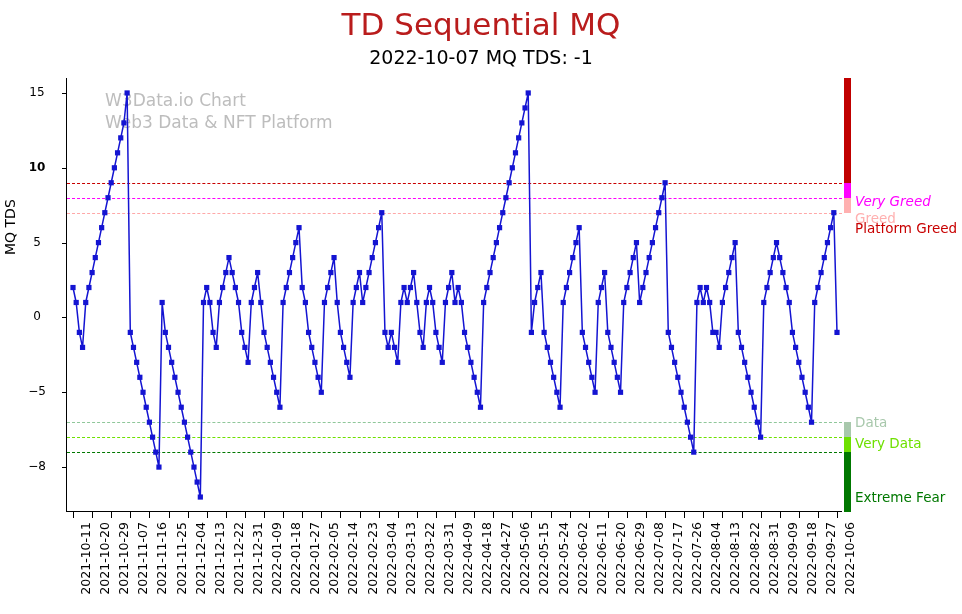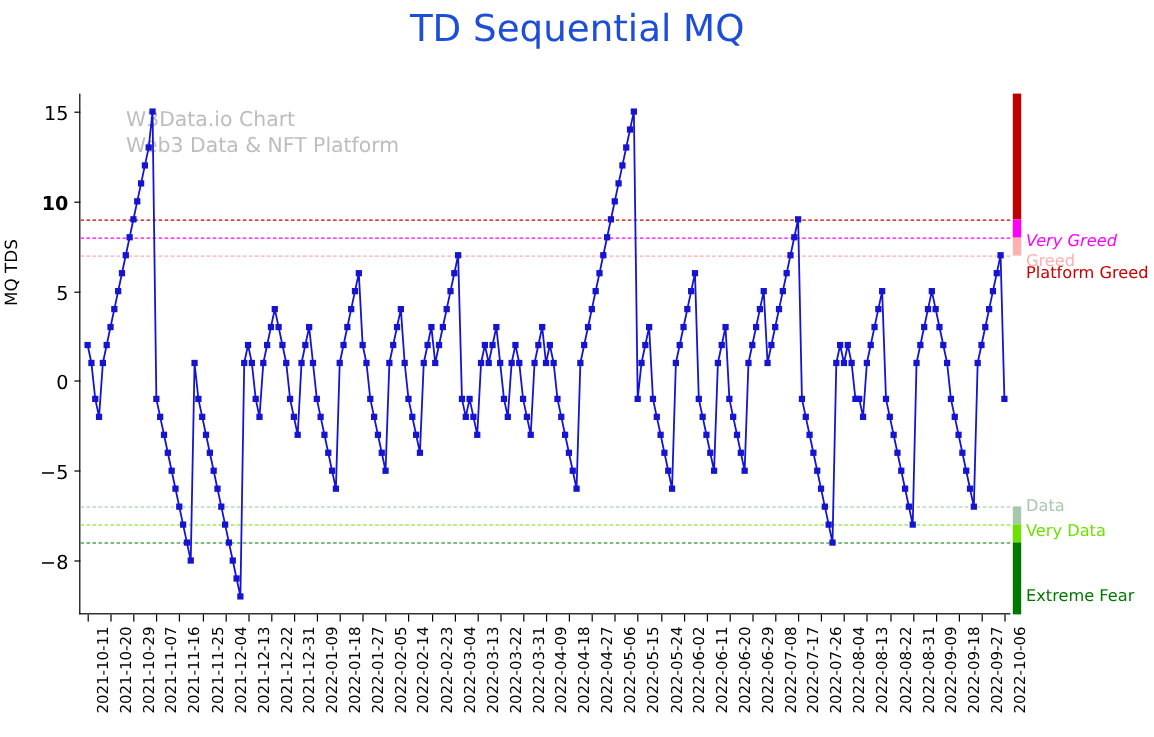--- a/index.html
+++ b/index.html
@@ -1,49 +1,50 @@
 <!DOCTYPE html>
 <html><head>
 <meta charset="utf-8">
 <style>
   html,body{margin:0;padding:0;background:#ffffff;}
   body{width:962px;height:614px;font-family:"DejaVu Sans","Liberation Sans",sans-serif;overflow:hidden;}
   #root{position:relative;width:962px;height:614px;}
 
-  .title{position:absolute;left:0;top:6px;width:962px;text-align:center;font-size:31px;color:#1d4ed8;letter-spacing:0px;}
+  .title{position:absolute;left:0;top:6px;width:962px;text-align:center;font-size:31px;color:#b91c1c;letter-spacing:0px;}
   .subtitle{position:absolute;left:0;top:46px;width:962px;text-align:center;font-size:19px;color:#000;}
 
   
   #plot{position:absolute;left:66px;top:78px;width:776px;height:434px;border-left:1.4px solid #000;border-bottom:1.4px solid #000;box-sizing:border-box;}
   #plotinner{position:absolute;inset:0;overflow:hidden;}
 
   .wm{position:absolute;color:#bdbdbd;font-size:17px;white-space:nowrap;}
   .wm1{left:38px;top:12px;}
   .wm2{left:38px;top:34px;}
-  .ylabel{position:absolute;text-align:right;width:40px;font-size:16px;color:#000;transform:translateY(-8px);}
+  .ylabel{position:absolute;text-align:center;width:40px;font-size:12px;color:#000;transform:translateY(-8px);}
   .ytickmark{position:absolute;left:-5.5px;width:5.5px;height:0;border-top:1.4px solid #000;}
   .yaxis-title{position:absolute;left:2px;top:255px;font-size:14px;color:#000;transform:rotate(-90deg);transform-origin:left top;white-space:nowrap;}
 
   
   .xtickmark{position:absolute;top:0;height:5.5px;width:0;border-left:1.4px solid #000;}
   .xlabel{position:absolute;top:8px;font-size:12.5px;color:#000;white-space:nowrap;transform-origin:left top;transform:rotate(-90deg) translate(-100%,0);}
 
   
   .thline{position:absolute;left:0;width:100%;height:0;border-top:1.7px dashed;}
   .band{position:absolute;width:7px;}
   .bandlabel{position:absolute;font-size:13.5px;white-space:nowrap;}
 
   svg.series{position:absolute;left:0;top:0;overflow:visible;}
 </style>
 </head>
 <body>
 
 <div id="root">
 
   <div class="title">TD Sequential MQ</div>
+  <div class="subtitle">2022-10-07 MQ TDS: -1</div>
 
   <div class="yaxis-title">MQ TDS</div>
 
   <div id="plot">
     <div id="plotinner">
       <div class="wm wm1">W3Data.io Chart</div>
       <div class="wm wm2">Web3 Data &amp; NFT Platform</div>
       <div id="thresholds">
           <div class="thline" style="top: 104.8px; border-top-color: rgb(200, 0, 0); border-top-style: dashed;"></div>
           <div class="thline" style="top: 119.7px; border-top-color: rgb(255, 0, 255); border-top-style: dashed;"></div>

